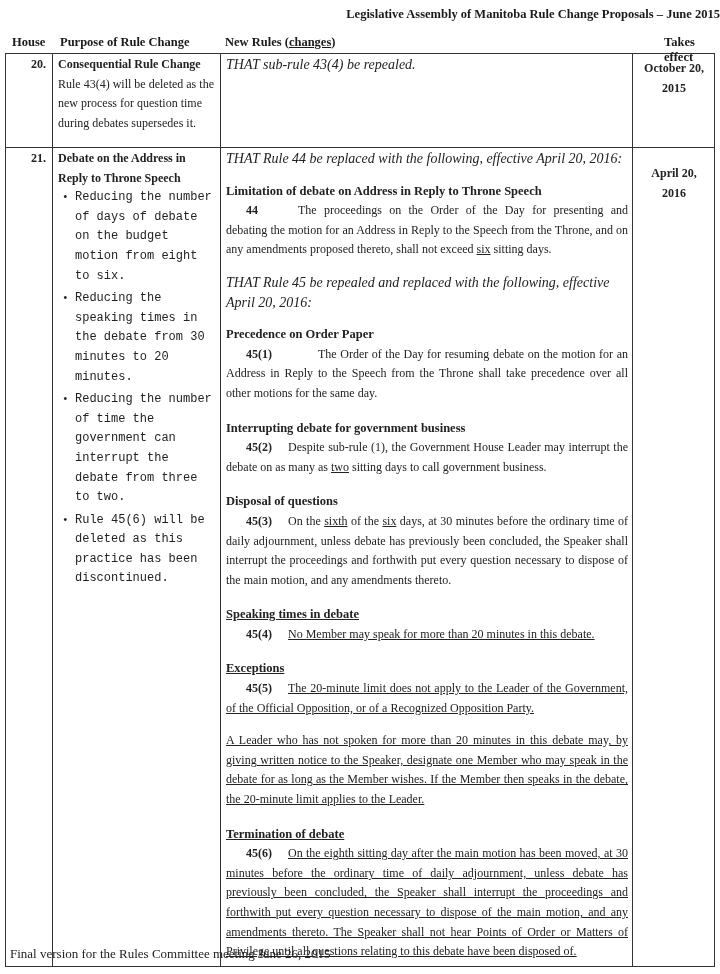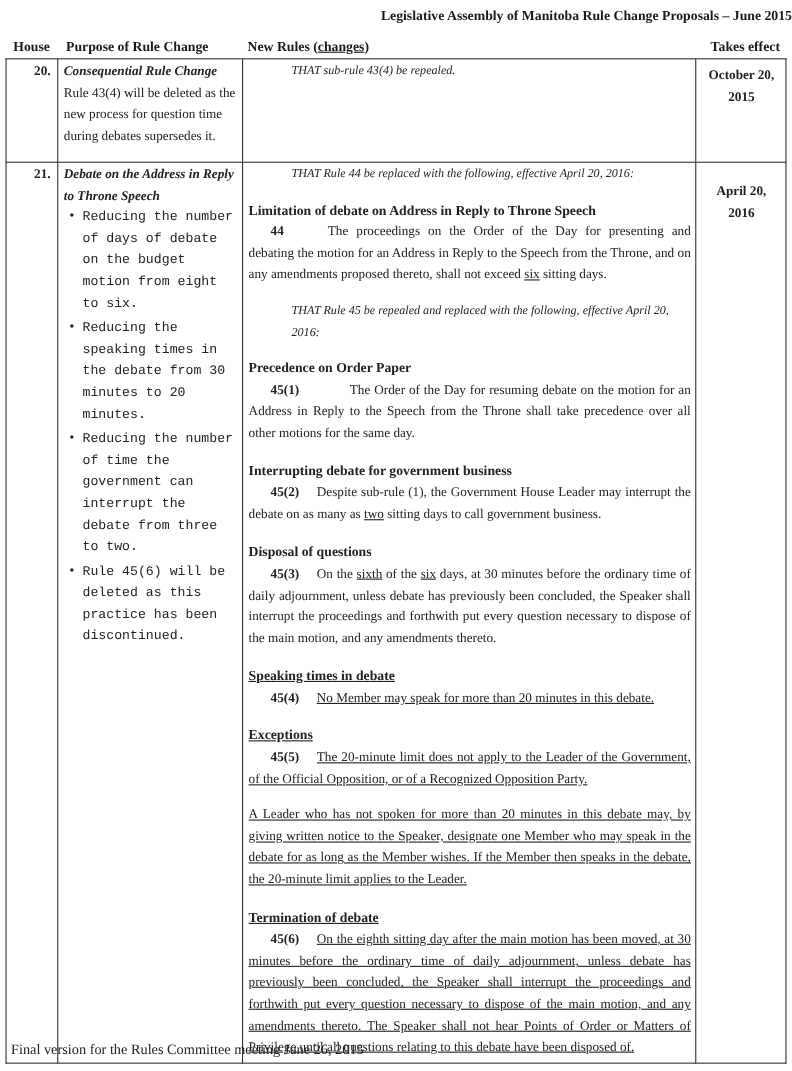--- a/index.html
+++ b/index.html
@@ -19,48 +19,48 @@
   table.rules {
     position: absolute; top: 53px; left: 5px;
     width: 709px; border-collapse: collapse; table-layout: fixed;
   }
   table.rules td {
     border: 1.2px solid #333333; vertical-align: top;
     font-size: 12px; line-height: 19.6px; padding: 1px 4px 4px 5px;
   }
   col.c1 { width: 47px; } col.c2 { width: 168px; } col.c3 { width: 412px; } col.c4 { width: 82px; }
   .item-num { text-align: right; font-weight: bold; font-size: 12.5px; padding-right: 6px !important; }
-  .purpose-title { font-weight: bold; font-style: italic; }
+  .purpose-title { font-weight: bold; }
   ul.bul { margin: 0; padding-left: 17px; list-style: none; }
   ul.bul li { position: relative; margin-bottom: 3px; font-family: Liberation Mono, monospace; }
   ul.bul li::before {
     content: "\2022"; position: absolute; left: -13px; top: 0; font-size: 11px;
   }
-  .it { font-style: italic; font-size: 11px; margin-left: 39px; }
+  .it { font-style: italic; font-size: 14px; }
   .sec-head { font-weight: bold; margin-top: 15px; font-size: 12.5px; }
   .sec-head.first { margin-top: 13px; }
   .par { text-align: justify; }
   .num { font-weight: bold; display: inline-block; margin-left: 20px; }
   .u { text-decoration: underline; }
   .ul-block { text-decoration: underline; }
   .spacer { height: 13px; }
   .effect { text-align: center; font-weight: bold; font-size: 12px; }
   .footer {
     position: absolute; top: 946px; left: 10px; font-size: 13px; color: #222;
   }
 </style>
 </head>
 <body>
 
 <div class="title">Legislative Assembly of Manitoba Rule Change Proposals – June 2015</div>
 
 <div class="hdr" style="left:12px;">House</div>
 <div class="hdr" style="left:60px;">Purpose of Rule Change</div>
 <div class="hdr" style="left:225px;"><span>New Rules (</span><u>changes</u><span>)</span></div>
-<div class="hdr" style="left:646px;">Takes effect</div>
+<div class="hdr" style="left:664px;">Takes effect</div>
 
 <table class="rules">
   <colgroup>
       <col class="c1">
       <col class="c2">
       <col class="c3">
       <col class="c4">
     </colgroup>
   <tbody>
       <tr style="height:94px;">

